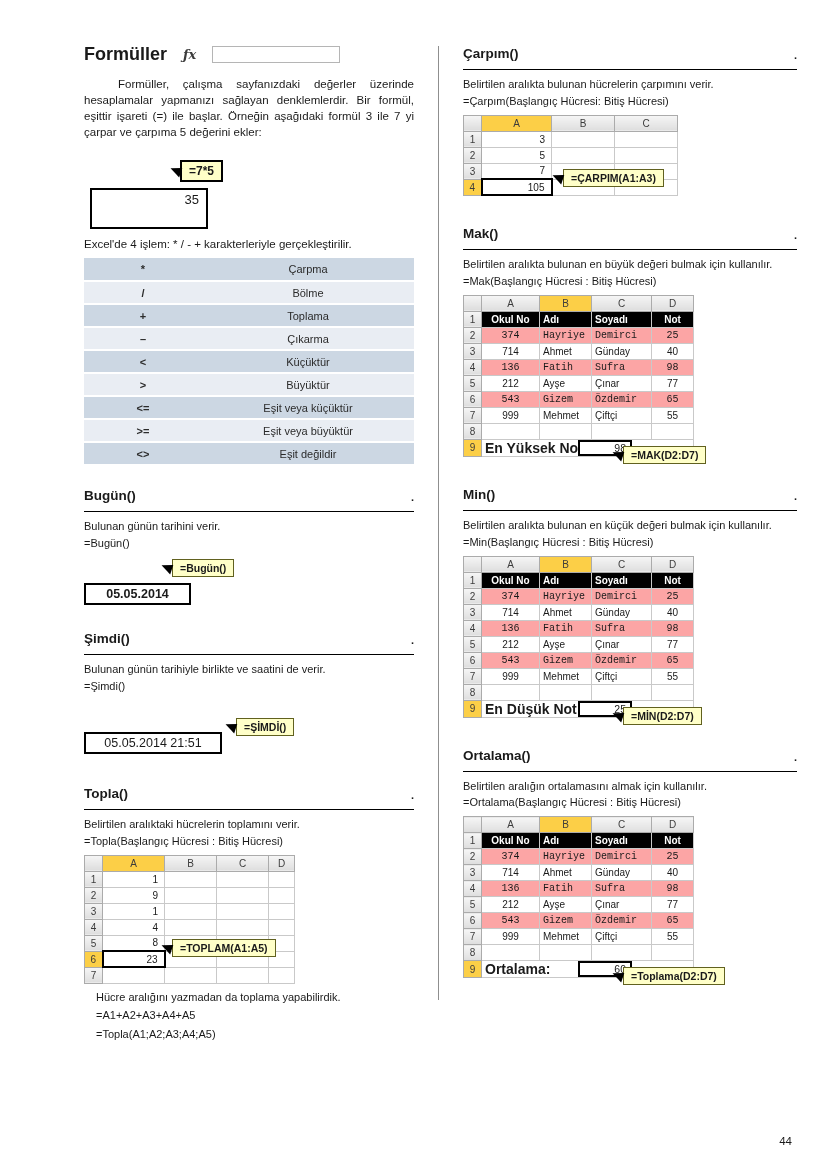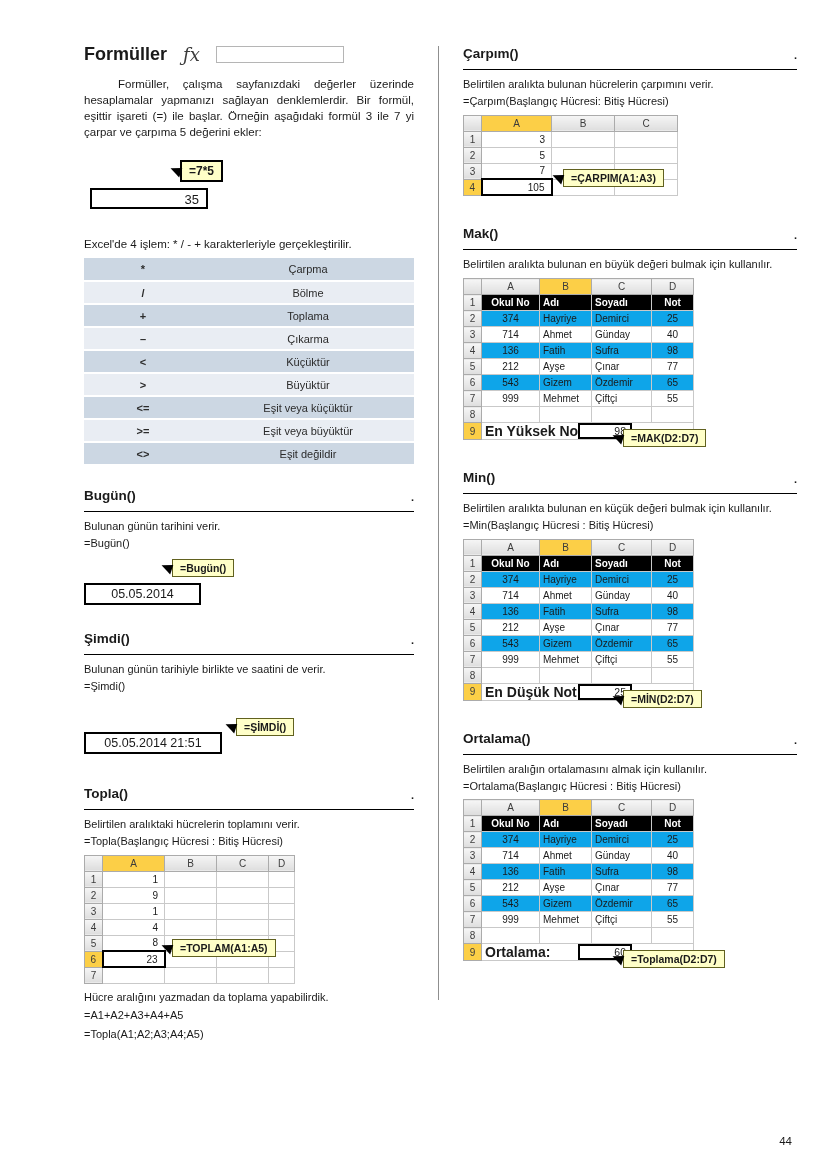--- a/index.html
+++ b/index.html
@@ -6,40 +6,40 @@
   html,body { background:#ffffff; }
   body { font-family:"Liberation Sans", sans-serif; color:#1a1a1a; }
   .page { width:828px; height:1171px; background:#fff; position:relative; overflow:hidden;border-radius:26px; }
   .columns { display:flex; padding:44px 0 0 84px; }
   .col-left { width:330px; }
   .vdiv { width:1px; background:#8f8f8f; margin:2px 24px 46px 24px; }
   .col-right { width:334px; }
 
   .formuller-head { display:flex; align-items:center; gap:16px; margin-bottom:12px; }
   .h1 { font-size:18px; font-weight:bold; }
-  .fx { font-family:"DejaVu Serif", serif; font-style:italic; font-weight:normal; font-size:18px; color:#3b3b3b; }
+  .fx { font-family:"DejaVu Serif", serif; font-style:italic; font-weight:bold; font-size:13px; color:#3b3b3b; }
   .formula-input { width:128px; height:17px; border:1px solid #b5b5b5; background:#fff; }
 
   p.body { font-size:11px; line-height:1.35; margin:2px 0; }
   p.intro { font-size:11.5px; line-height:1.38; text-align:justify; text-indent:34px; margin-bottom:8px; }
 
   .sec-head { display:flex; justify-content:space-between; align-items:flex-end; border-bottom:1.5px solid #000; padding-bottom:8px; margin-bottom:7px; }
   .sec-title { font-size:13.5px; font-weight:bold; }
   .sec-dot { font-size:11px; font-weight:bold; }
   .section { margin-top:22px; }
   .col-right .section { margin-top:30px; }
   .col-right .section.first { margin-top:2px; }
 
   .example { position:relative; }
   .ex35 { height:70px; margin:14px 0 14px 0; }
-  .ex35 .cellbox { position:absolute; left:6px; top:34px; width:118px; height:21px; border:2px solid #000; background:#fff; font-size:13px; line-height:19px; text-align:right; padding-right:7px; }
+  .ex35 .cellbox { position:absolute; left:6px; top:34px; width:118px; height:41px; border:2px solid #000; background:#fff; font-size:13px; line-height:19px; text-align:right; padding-right:7px; }
   .ex35 .callout { left:96px; top:6px; font-size:12px; border-color:#000; border-width:2px; }
   .exdate { height:50px; margin:8px 0 4px 0; }
   .exdate .cellbox { position:absolute; left:0; top:24px; border:2px solid #000; background:#fff; font-size:12.5px; height:22px; line-height:18px; text-align:center; }
-  .exdate.bugun .cellbox { width:117px; }
+  .exdate.bugun .cellbox { width:107px;font-weight:bold; }
   .exdate.bugun .callout { left:88px; top:0; }
   .exdate.simdi { height:54px; margin-top:16px; }
   .exdate.simdi .cellbox { width:138px; top:22px; }
   .exdate.simdi .callout { left:152px; top:8px; }
 
   .callout { position:absolute; background:#ffffc8; border:1.5px solid #61611f; padding:2px 7px; font-size:10.5px; font-weight:bold; white-space:nowrap; z-index:3; }
   .callout::before { content:""; position:absolute; left:-12px; top:50%; margin-top:-5px; border-top:4px solid transparent; border-bottom:6px solid transparent; border-right:11px solid #000; transform:rotate(18deg); }
 
   .opline { font-size:11.5px; margin:4px 0 8px 0; }
   table.ops { border-collapse:collapse; width:330px; margin-bottom:14px; }
@@ -53,21 +53,21 @@
   .sheet td { border:1px solid #c9c9c9; background:#fff; height:16px; padding:0 3px; }
   .sheet td.corner { background:linear-gradient(#f6f6f6,#dcdcdc); border-color:#ababab; width:18px; }
   .sheet td.colhdr { background:linear-gradient(#f6f6f6,#dedede); border-color:#ababab; text-align:center; color:#3c3c3c; }
   .sheet td.colhdr.sel { background:#fccf47; }
   .sheet td.rownum { background:linear-gradient(#f6f6f6,#dedede); border-color:#ababab; text-align:center; color:#3c3c3c; width:18px; padding:0 2px; }
   .sheet td.rownum.sel { background:#fccf47; }
   .sheet td.acell { text-align:right; padding-right:6px; }
   .sheet td.selcell { border:2px solid #000; }
   .sheet td.blackhdr { background:#000; color:#fff; font-weight:bold; }
   .sheet td.ctr { text-align:center; }
-  .sheet tr.band td.datacell { background:#0ea5e9; }
+  .sheet tr.band td.datacell { background:#fca5a5;font-family:Liberation Mono, monospace; }
   .sheet td.flabel { font-size:14px; font-weight:bold; white-space:nowrap; }
   .sheet td.fcell { padding:0 2px; }
   .valuebox { width:54px; height:16px; border:2px solid #000; background:#fff; font-size:10.5px; line-height:12px; text-align:right; padding:0 4px; margin-left:-16px; position:relative; z-index:2; }
 
   .vs-topla td:nth-child(2){ width:62px; }
   .vs-topla td:nth-child(3){ width:52px; }
   .vs-topla td:nth-child(4){ width:52px; }
   .vs-topla td:nth-child(5){ width:26px; }
   .vs-topla .callout { left:88px; top:84px;text-align:right; }
   .vs-carpim td:nth-child(2){ width:70px; }
@@ -75,21 +75,21 @@
   .vs-carpim td:nth-child(4){ width:63px; }
   .vs-carpim .callout { left:100px; top:54px; }
 
   .student-wrap td:nth-child(2){ width:58px; }
   .student-wrap td:nth-child(3){ width:52px; }
   .student-wrap td:nth-child(4){ width:60px; }
   .student-wrap td:nth-child(5){ width:42px; }
   .student-wrap .callout { left:160px; top:151px; }
   .student-wrap { margin-bottom:12px; }
 
-  .topla-notes p { margin:4px 0; }
+  .topla-notes p { margin:4px 12px; }
   .pagenum { position:absolute; right:36px; bottom:24px; font-size:11.5px; }
 </style>
 </head>
 <body>
 
 <div class="page">
   <div class="columns">
 
     <div class="col-left">
 
@@ -303,20 +303,21 @@
             <div class="callout">=ÇARPIM(A1:A3)</div>
           </div>
       </div>
 
       <div class="section">
         <div class="sec-head">
           <span class="sec-title">Mak()</span>
           <span class="sec-dot">.</span>
         </div>
         <p class="body">Belirtilen aralıkta bulunan en büyük değeri bulmak için kullanılır.</p>
+        <p class="body">=Mak(Başlangıç Hücresi : Bitiş Hücresi)</p>
         <div class="sheetwrap student-wrap">
             <table class="sheet student">
               <tbody>
                 <tr>
                   <td class="corner"></td>
                   <td class="colhdr">A</td>
                   <td class="colhdr sel">B</td>
                   <td class="colhdr">C</td>
                   <td class="colhdr">D</td>
                 </tr>

